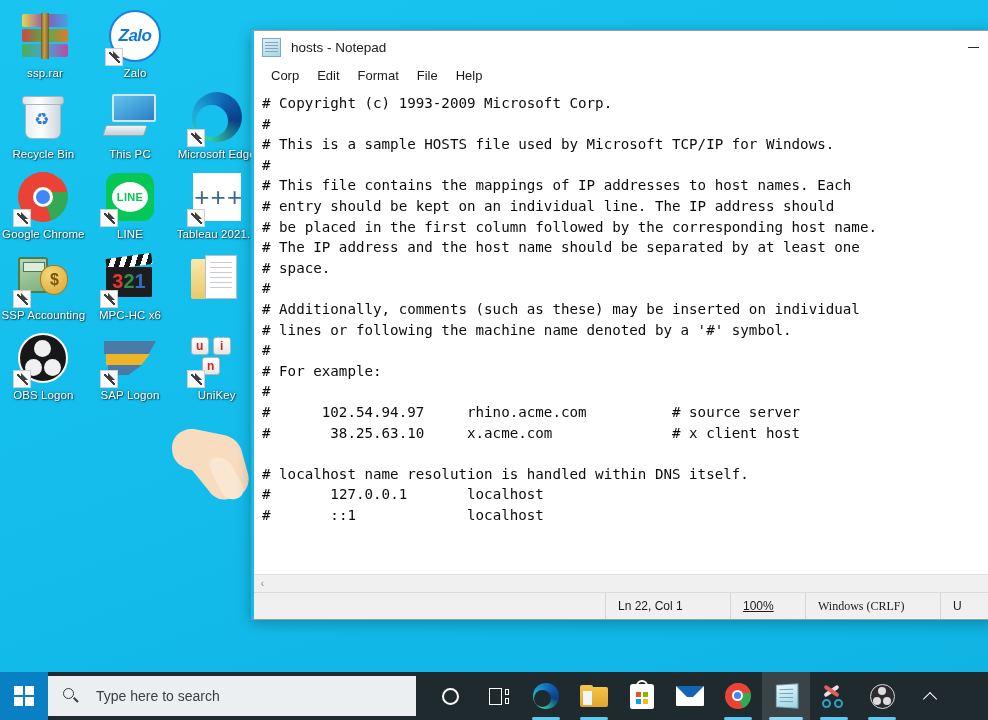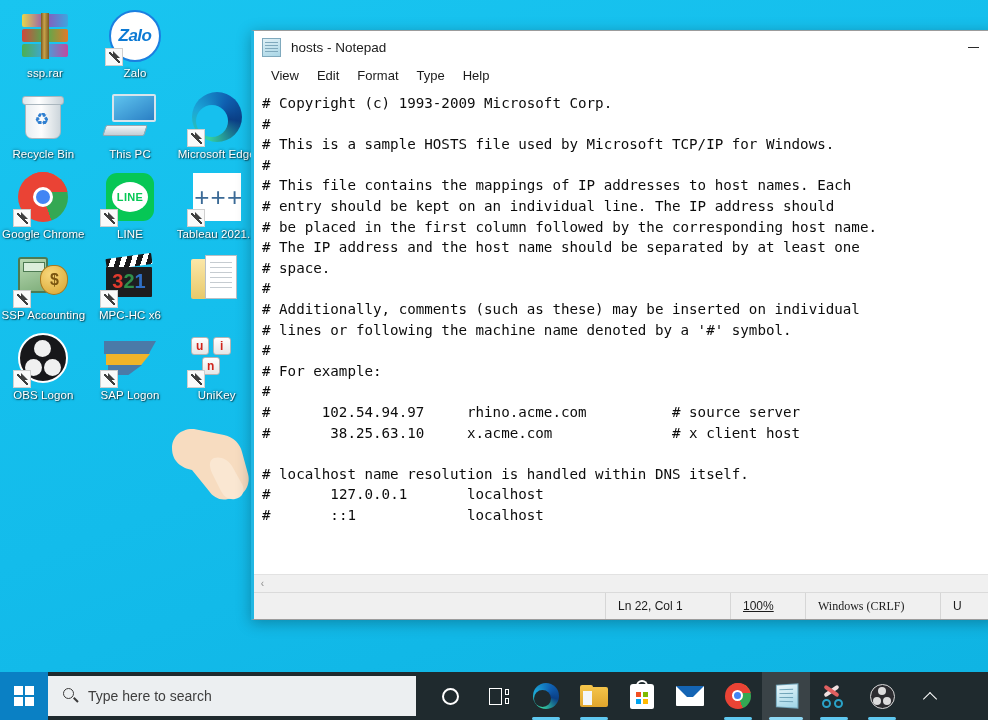--- a/index.html
+++ b/index.html
@@ -636,21 +636,21 @@
   }
   #search-box .s-ico::after {
     content: "";
     position: absolute;
     left: 11px; top: 12px;
     width: 6px; height: 1.6px;
     background: #3a3a3a;
     transform: rotate(45deg);
   }
   #search-placeholder {
-    margin-left: 8px;
+    margin-left: 16px;
     font-size: 14px;
     color: #3e3e3e;
   }
   #tb-icons {
     display: flex;
     align-items: stretch;
     flex: 1 1 auto;
     padding-left: 10px;
   }
   .tb-item {
@@ -1073,24 +1073,24 @@
       <span class="np-ico"></span>
       <span id="np-title-text">hosts - Notepad</span>
       <div class="win-btns">
         <div class="win-btn">
           <span class="glyph-min"></span>
         </div>
       </div>
     </div>
 
     <div id="np-menubar">
-      <div class="menu-item">View</div>
+      <div class="menu-item">Corp</div>
       <div class="menu-item">Edit</div>
       <div class="menu-item">Format</div>
-      <div class="menu-item">Type</div>
+      <div class="menu-item">File</div>
       <div class="menu-item">Help</div>
     </div>
 
     <div id="np-text-area">
       <pre id="np-text"># Copyright (c) 1993-2009 Microsoft Corp.
 #
 # This is a sample HOSTS file used by Microsoft TCP/IP for Windows.
 #
 # This file contains the mappings of IP addresses to host names. Each
 # entry should be kept on an individual line. The IP address should

